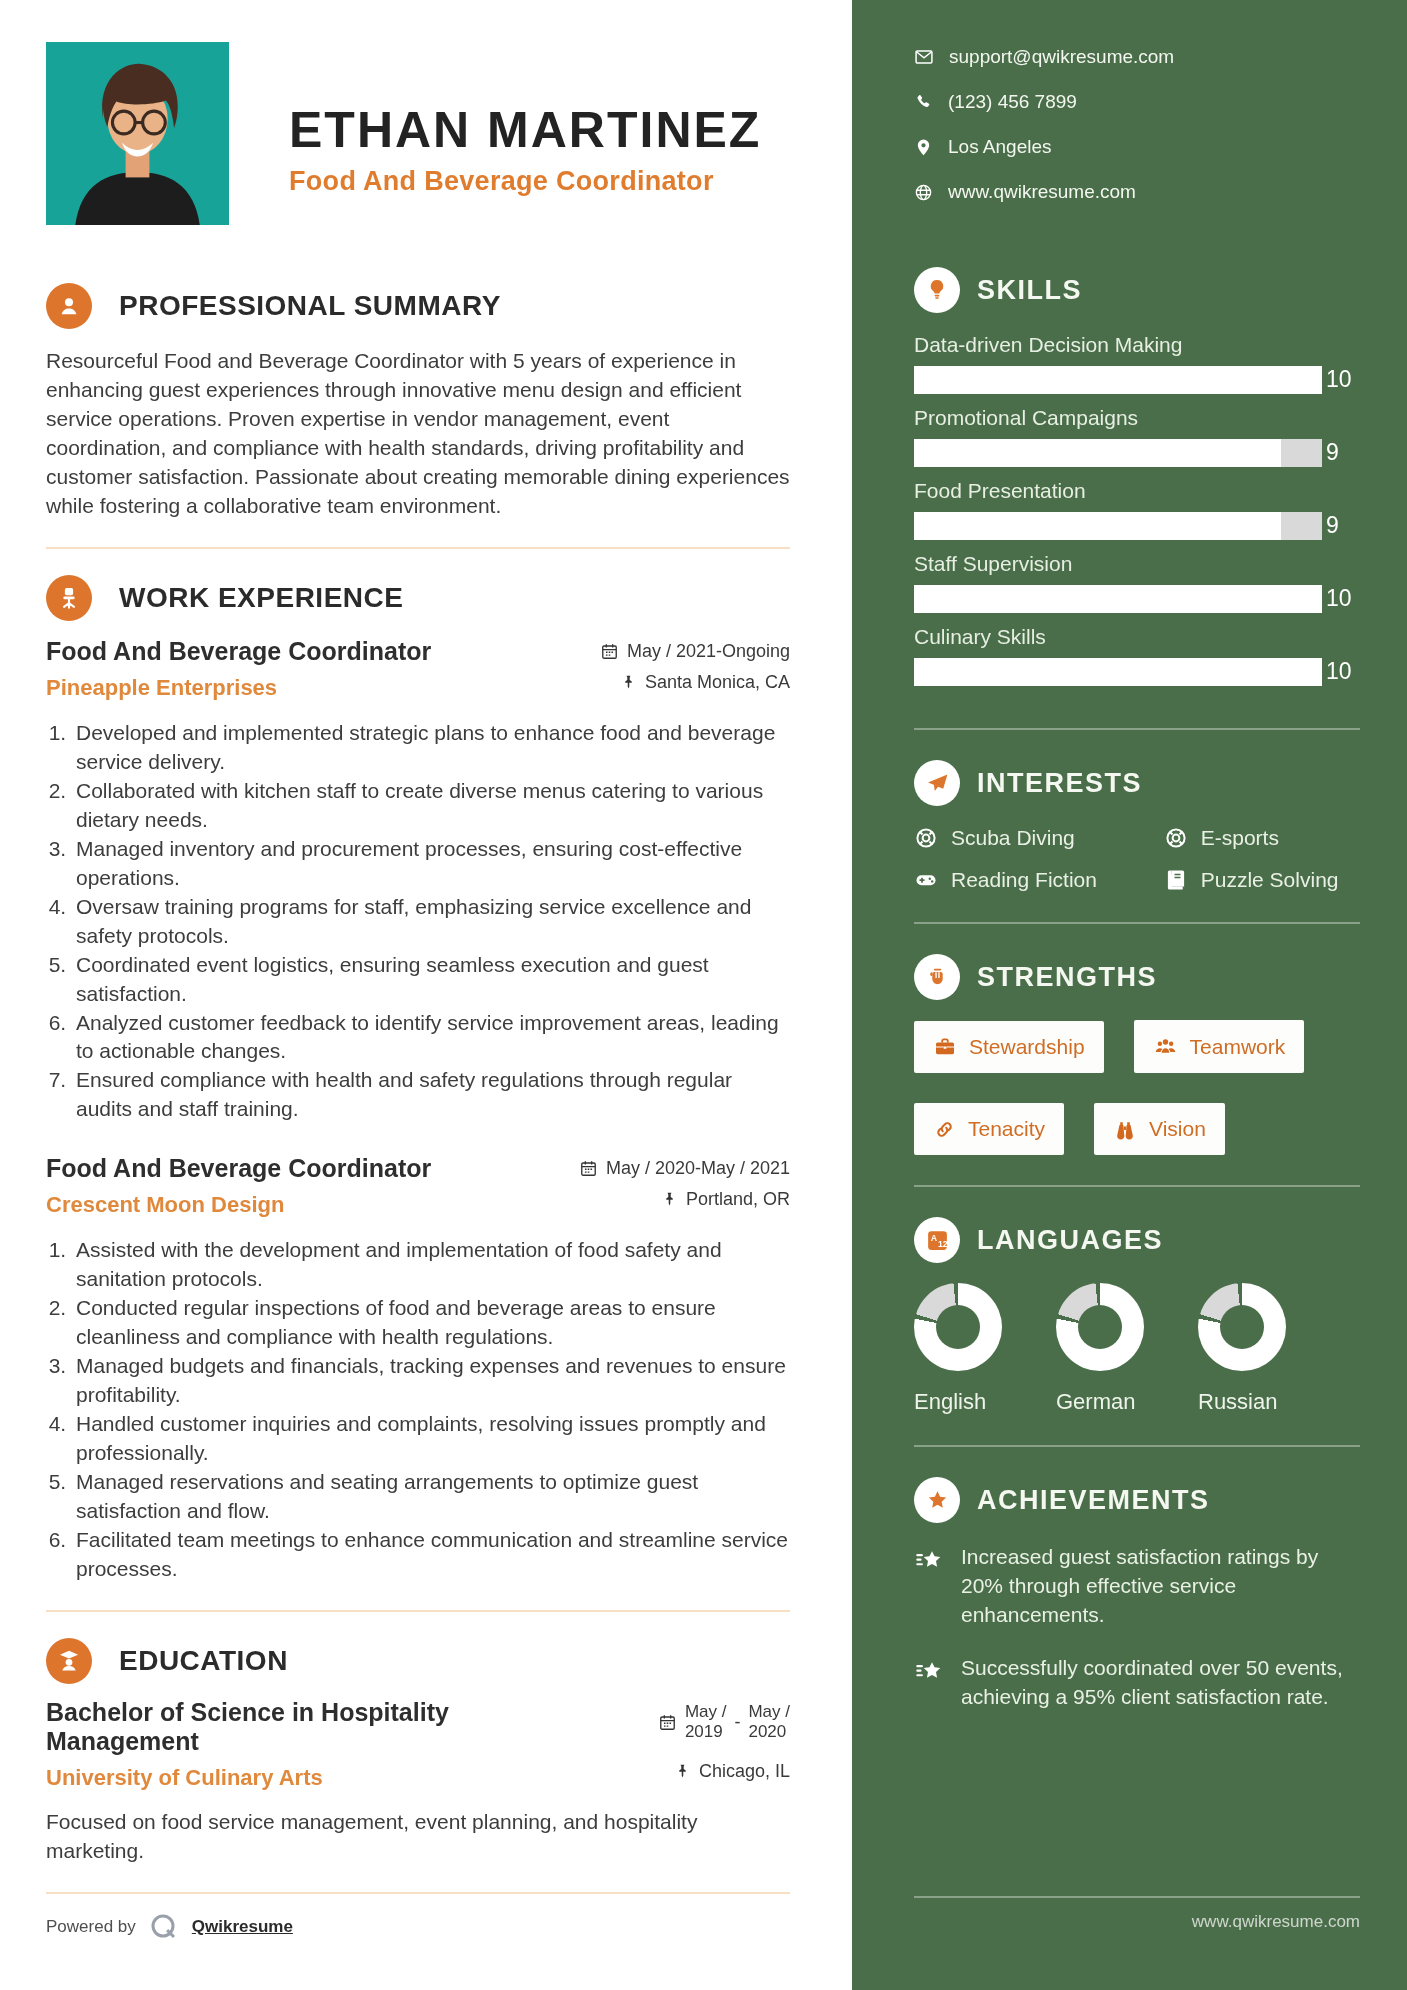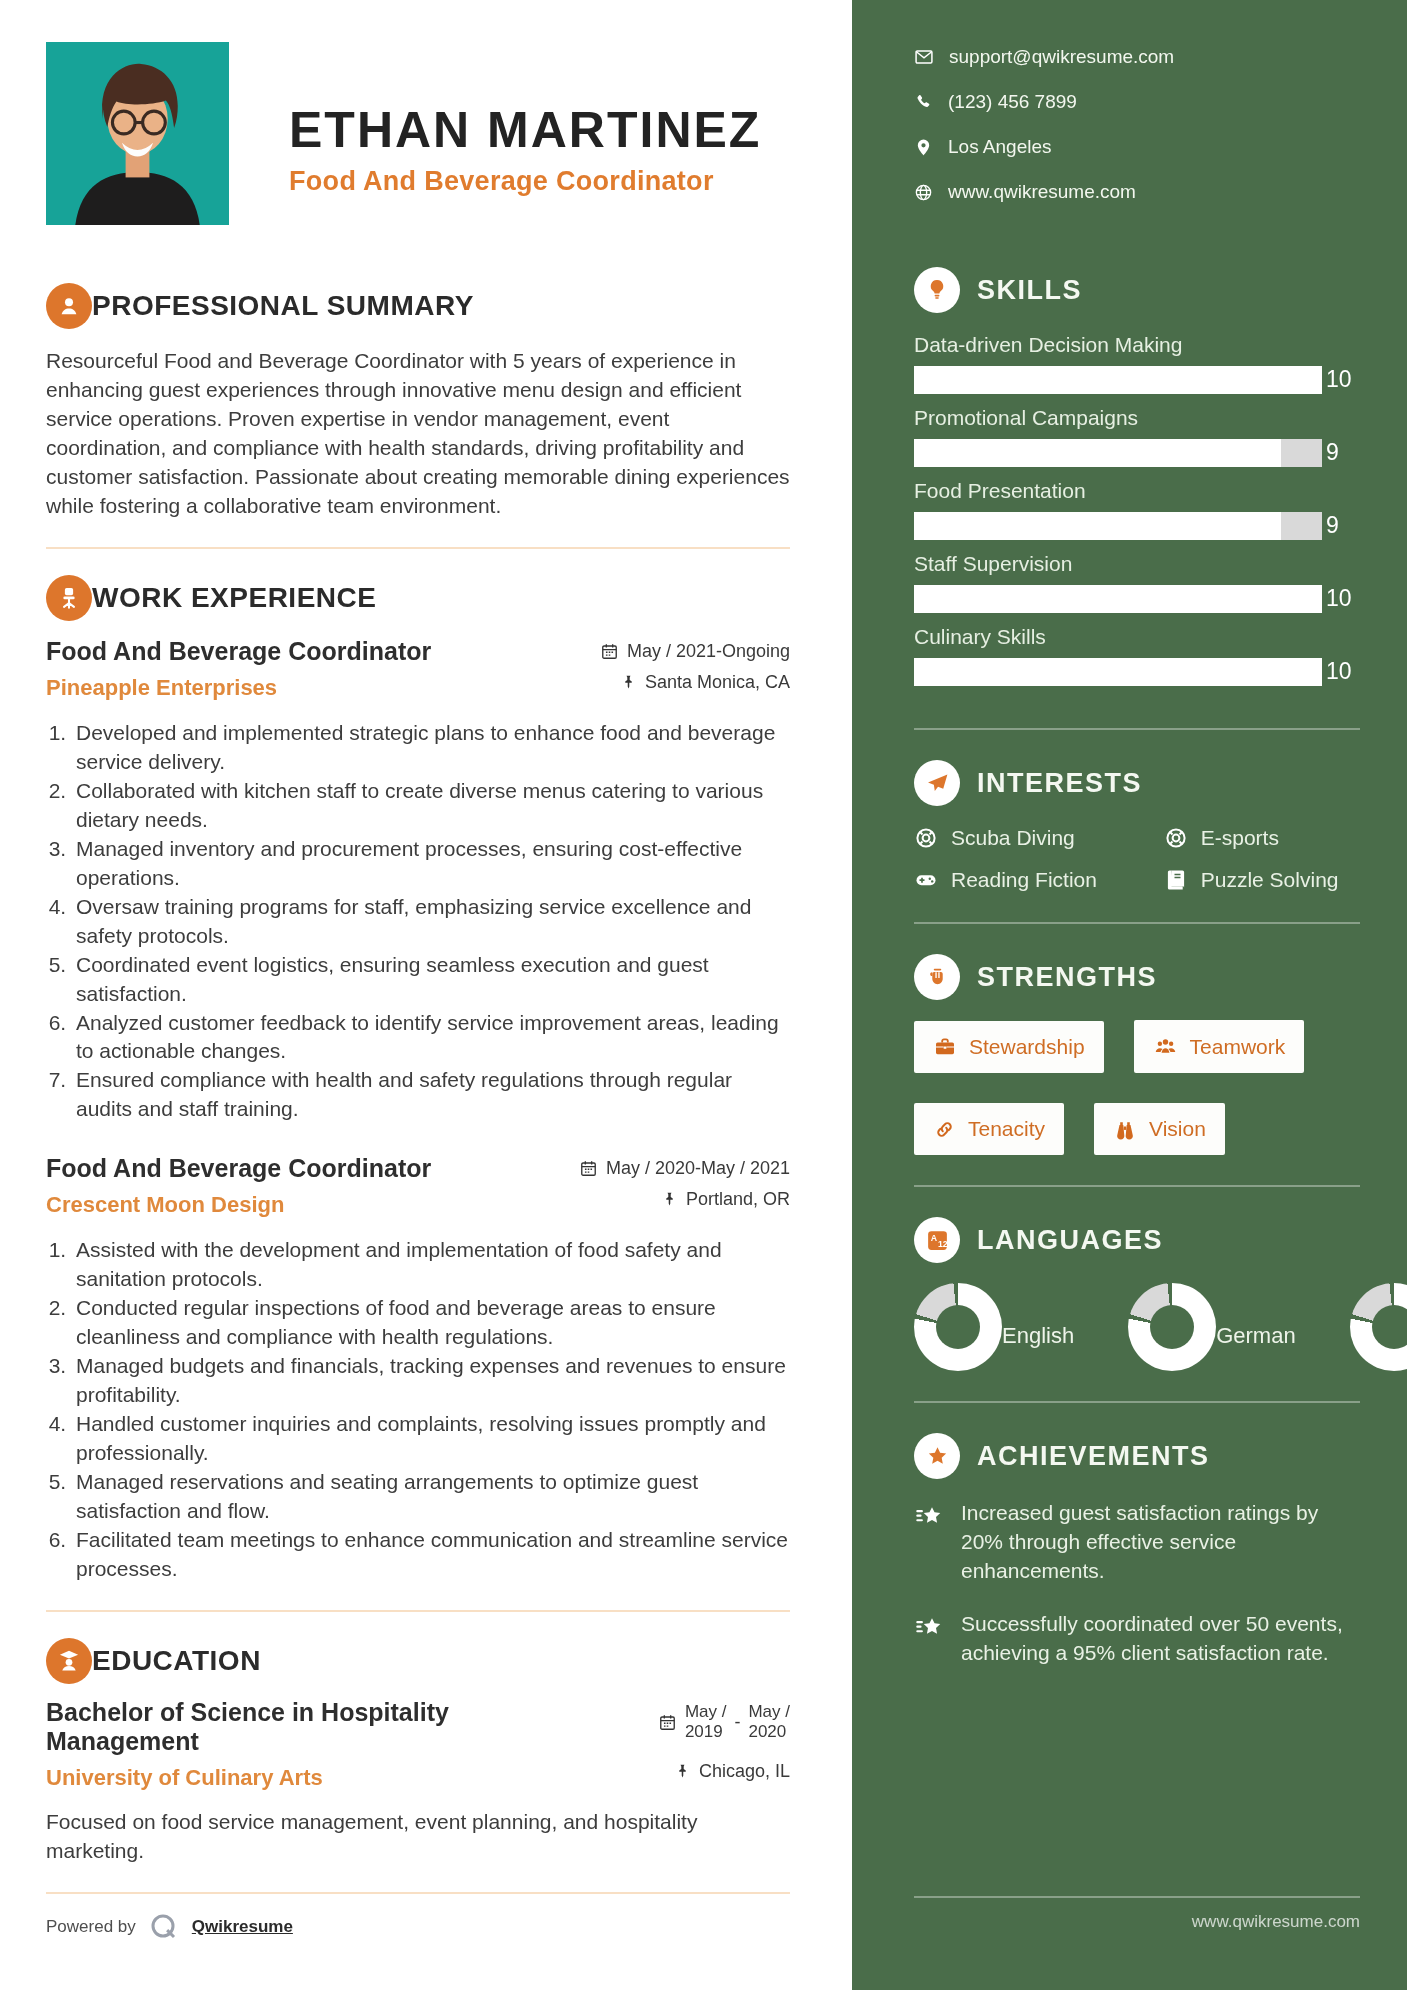--- a/index.html
+++ b/index.html
@@ -10,21 +10,21 @@
 
   
   .left { width:852px; height:100%; padding:42px 62px 54px 46px; display:flex; flex-direction:column; }
 
   .id-header { display:flex; align-items:center; gap:60px; }
   .photo { width:183px; height:183px; flex:0 0 auto; overflow:hidden; }
   .name-block { padding-top:34px; }
   .full-name { font-size:50px; font-weight:700; letter-spacing:2px; color:#232323; line-height:1.05; }
   .job-headline { font-size:27px; font-weight:700; color:#e07c2e; margin-top:10px; letter-spacing:.3px; }
 
-  .sec-head { display:flex; align-items:center; gap:0; }
+  .sec-head { display:flex; align-items:center; gap:27px; }
   .sec-head .badge { width:46px; height:46px; border-radius:50%; background:#dd762c; color:#ffffff;
                      display:flex; align-items:center; justify-content:center; flex:0 0 auto; }
   .sec-head h2 { font-size:28px; font-weight:700; color:#2b2b2b; letter-spacing:.5px; }
 
   .summary { margin-top:58px; }
   .body-text { font-size:21px; color:#3d3d3d; line-height:1.38; margin-top:18px; }
 
   .left-divider { border:none; border-top:2px solid #f8dfc4; margin:26px 0 26px 0; width:100%; }
 
   .job { margin-top:16px; }
@@ -70,21 +70,21 @@
   .interests-grid { display:grid; grid-template-columns:56% 44%; row-gap:18px; }
   .interest { display:flex; align-items:center; gap:13px; font-size:21px; color:#e9f1e5; }
   .interest svg { flex:0 0 auto; }
 
   .chips { display:flex; flex-wrap:wrap; gap:30px;align-items:flex-end; }
   .chip { background:#fdfdfb; display:flex; align-items:center; gap:12px; padding:14px 19px;
           font-size:21px; color:#cf6d24; font-weight:400; border-radius:2px; }
   .chip svg { flex:0 0 auto; }
 
   .langs { display:flex; gap:54px; margin-top:12px; }
-  .lang { display:flex; flex-direction:row; align-items:center; }
+  .lang { display:flex; flex-direction:column; }
   .donut { width:88px; height:88px; border-radius:50%; position:relative; }
   .donut::after { content:""; position:absolute; inset:22px; border-radius:50%; background:#4a6d4a; }
   .lang-name { margin-top:18px; font-size:22px; color:#eef4ea; }
 
   .ach-item { display:flex; align-items:flex-start; gap:15px; margin-bottom:24px; }
   .ach-item svg { flex:0 0 auto; margin-top:2px; }
   .ach-text { font-size:21px; line-height:1.38; color:#e9f1e5; }
 
   .footer-side { margin-top:auto; }
   .site-link { display:block; text-align:right; font-size:17px; color:rgba(255,255,255,.72); margin-top:14px; }

